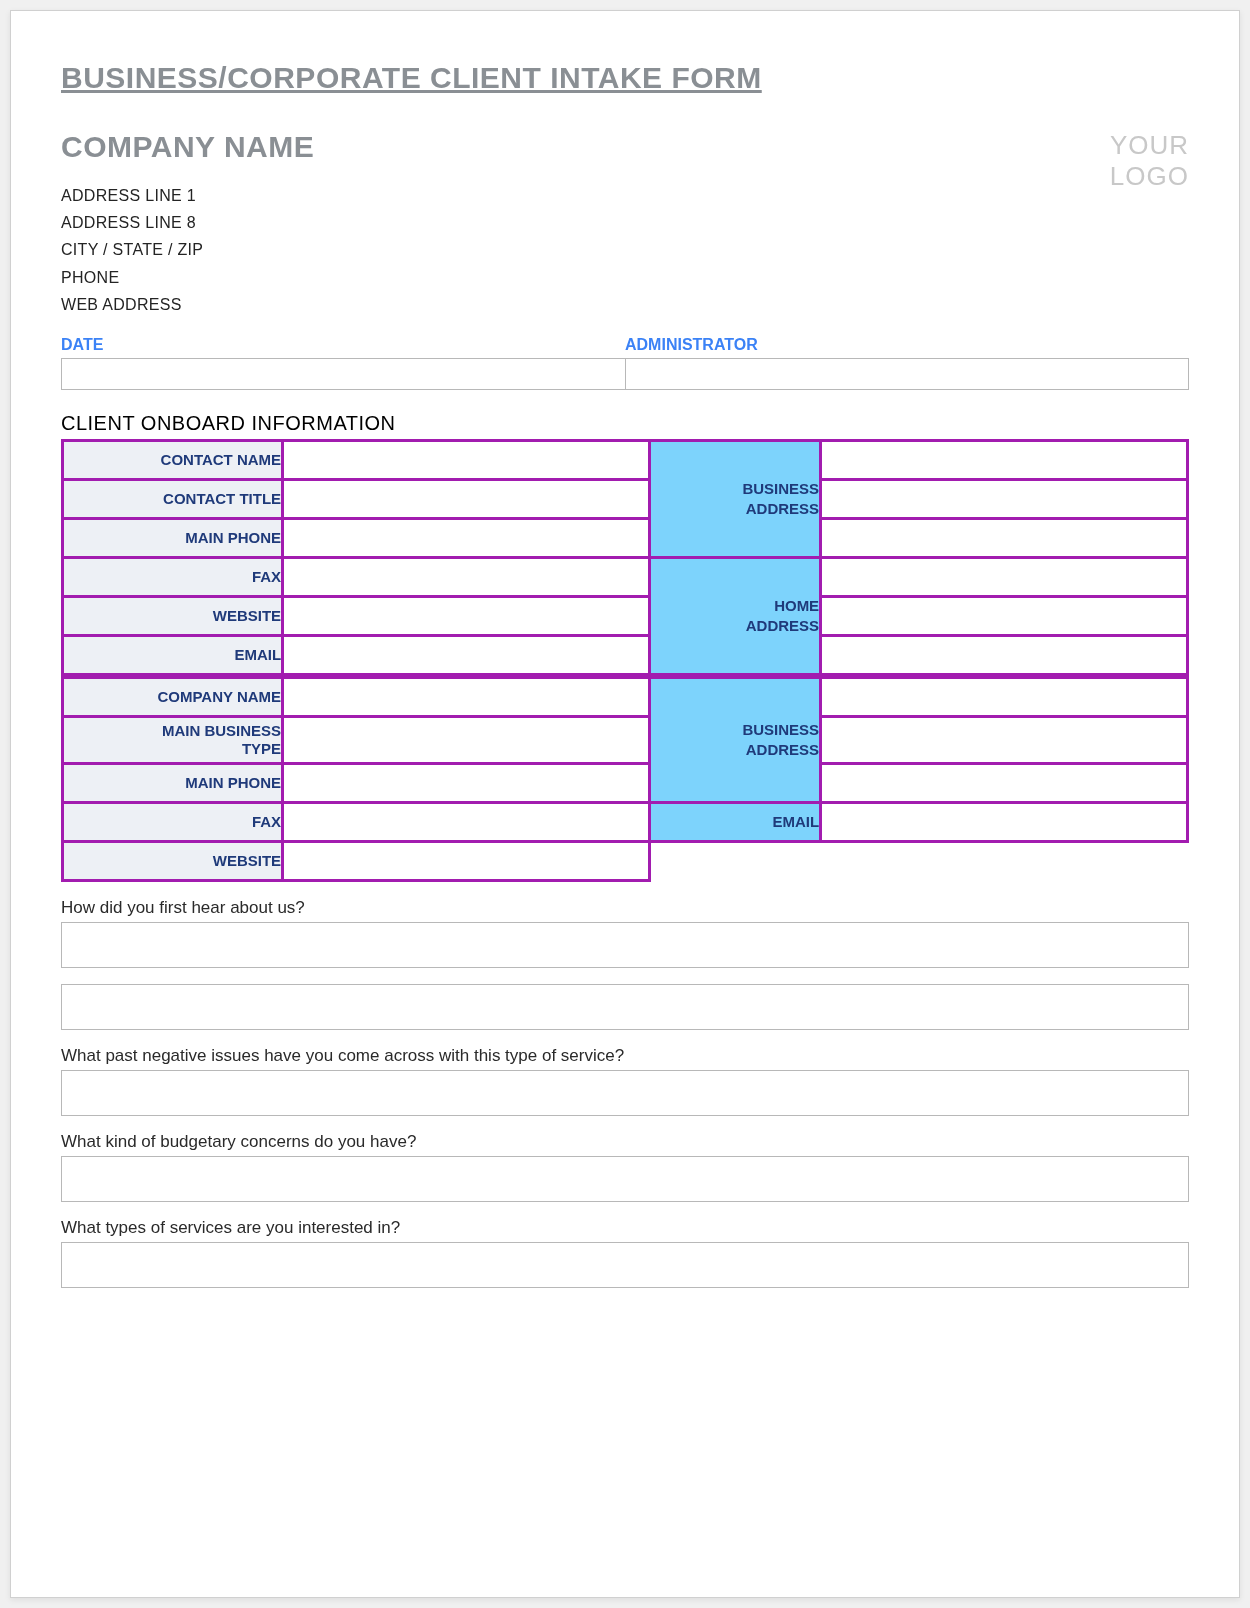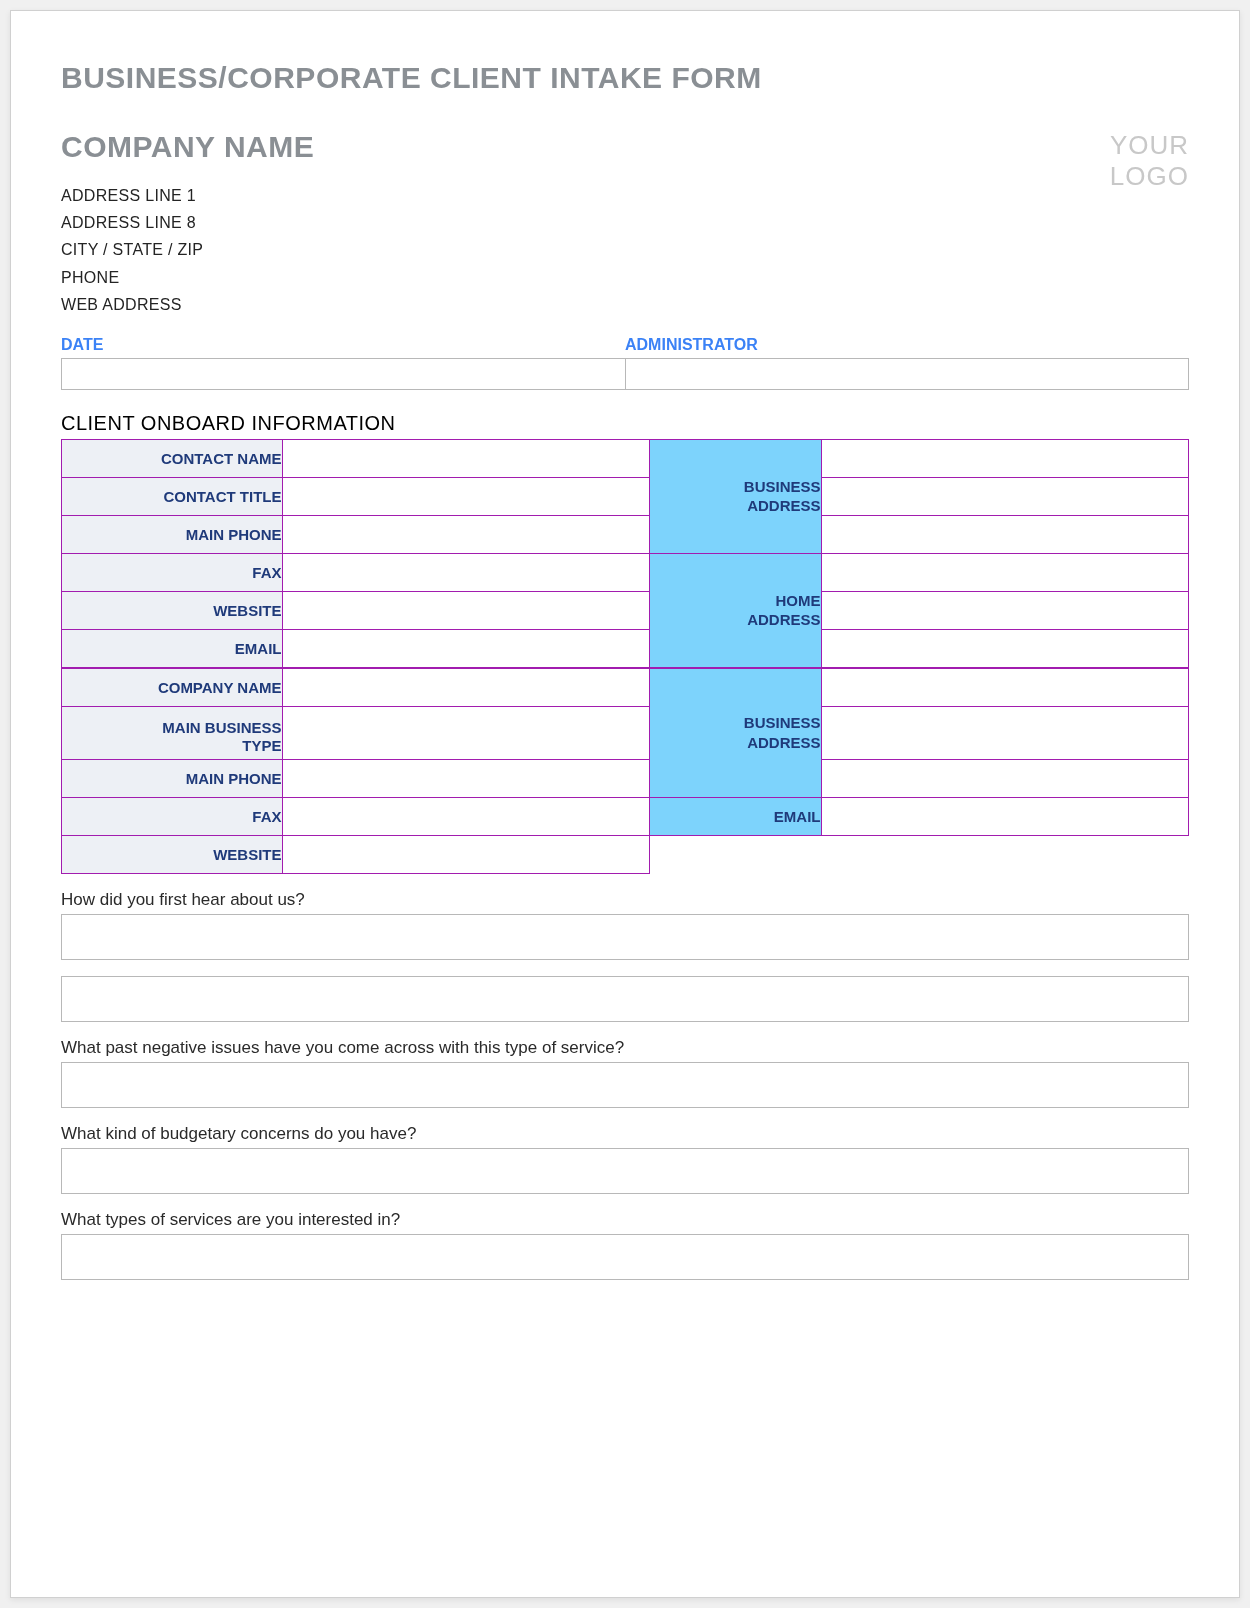--- a/index.html
+++ b/index.html
@@ -16,20 +16,21 @@
     border: 1px solid #d0d0d0;
     box-shadow: 0 2px 6px rgba(0,0,0,0.08);
     padding: 50px 50px 60px 50px;
   }
   .form-title {
     font-size: 30px;
     font-weight: 700;
     color: #8a8f94;
     letter-spacing: 0.5px;
     margin-bottom: 35px;
+    text-decoration: underline;
   }
   .header-row {
     display: flex;
     justify-content: space-between;
     align-items: flex-start;
     margin-bottom: 8px;
   }
   .company-block {}
   .company-name {
     font-size: 30px;
@@ -89,21 +90,21 @@
     margin-top: 22px;
     margin-bottom: 4px;
     font-weight: 400;
   }
 
   .info-table {
     width: 100%;
     border-collapse: collapse;
   }
   .info-table td {
-    border: 1px solid #a21caf;
+    border: 3px solid #a21caf;
     padding: 0;
     vertical-align: middle;
   }
   .lbl-cell {
     background: #edf0f5;
     color: #1f3a7a;
     font-weight: 700;
     font-size: 15px;
     text-align: right;
     padding: 0 14px 0 8px;
@@ -247,21 +248,21 @@
   <table class="info-table">
     <tbody>
         <tr>
       <td class="lbl-cell">COMPANY NAME</td>
       <td class="val-cell"><input type="text" value="" style=""></td>
       <td class="addr-label" rowspan="3" style="white-space:pre-line;">BUSINESS
 ADDRESS</td>
       <td class="addr-val"><input type="text" value="" style=""></td>
     </tr>
     <tr>
-      <td class="lbl-cell" style="white-space:pre-line; line-height:1.2; padding-top:12px; padding-bottom:4px;">MAIN BUSINESS
+      <td class="lbl-cell" style="white-space:pre-line; line-height:1.2; padding-top:4px; padding-bottom:4px;">MAIN BUSINESS
 TYPE</td>
       <td class="val-cell"><input type="text" value="" style=""></td>
       <td class="addr-val"><input type="text" value="" style=""></td>
     </tr>
     <tr>
       <td class="lbl-cell">MAIN PHONE</td>
       <td class="val-cell"><input type="text" value="" style=""></td>
       <td class="addr-val"><input type="text" value="" style=""></td>
     </tr>
     <tr>

